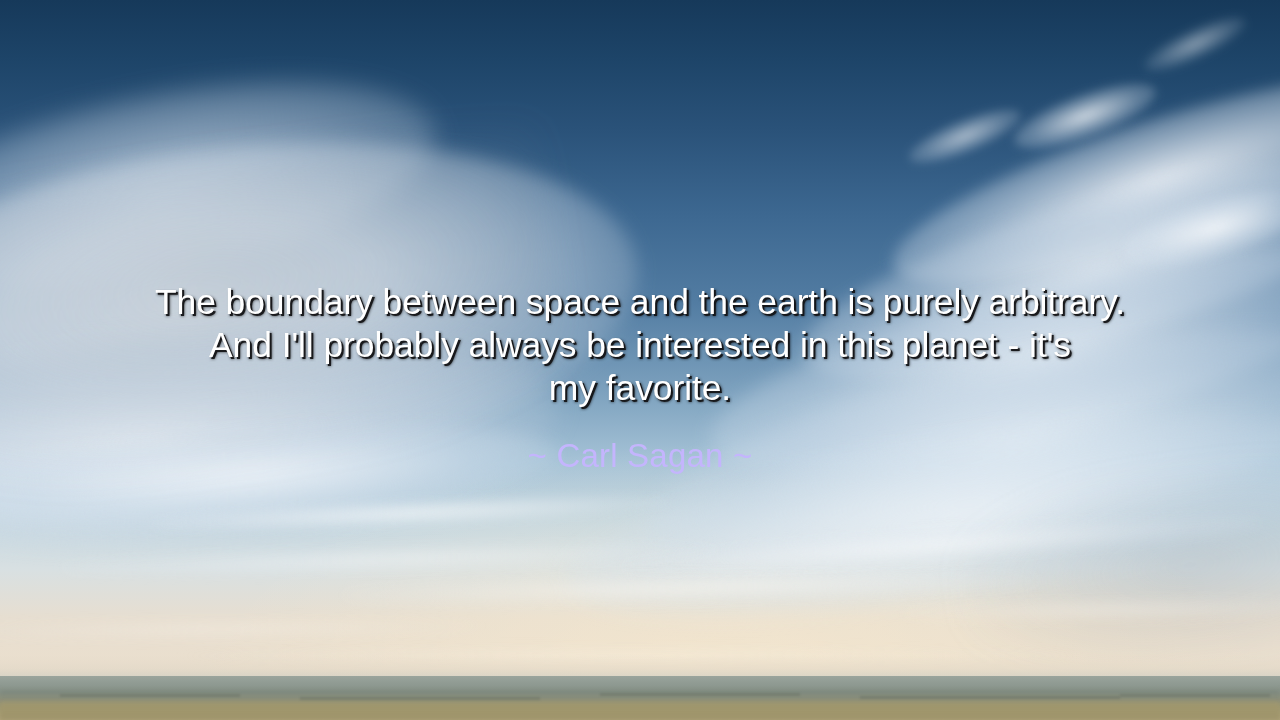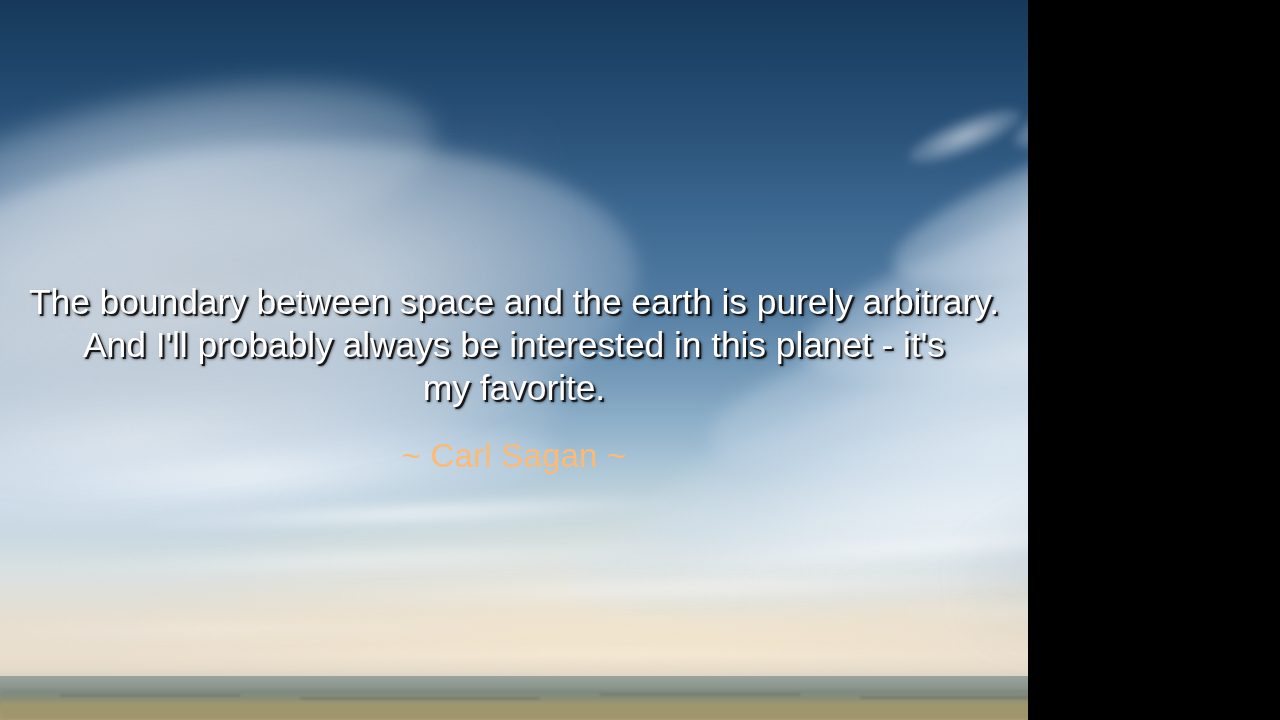--- a/index.html
+++ b/index.html
@@ -10,21 +10,21 @@
   }
   body {
     width: 1280px;
     height: 720px;
     overflow: hidden;
     font-family: "Liberation Sans", sans-serif;
   }
 
   #scene {
     position: relative;
-    width: 1028px;
+    width: 1280px;
     height: 720px;
     overflow: hidden;
   }
 
   
   .sky {
     position: absolute;
     inset: 0;
     background: linear-gradient(
         to bottom,
@@ -343,21 +343,21 @@
        2px 2px 3px rgba(10,10,12,0.85);
     white-space: pre-line;
   }
 
   .attribution {
     position: absolute;
     left: 0;
     right: 0;
     top: 436px;
     text-align: center;
-    color: #fdba74;
+    color: #c4b5fd;
     font-size: 33px;
     line-height: 40px;
     font-weight: 400;
     letter-spacing: 0.2px;
   }
 </style>
 </head>
 <body>
 
 <div id="scene">

